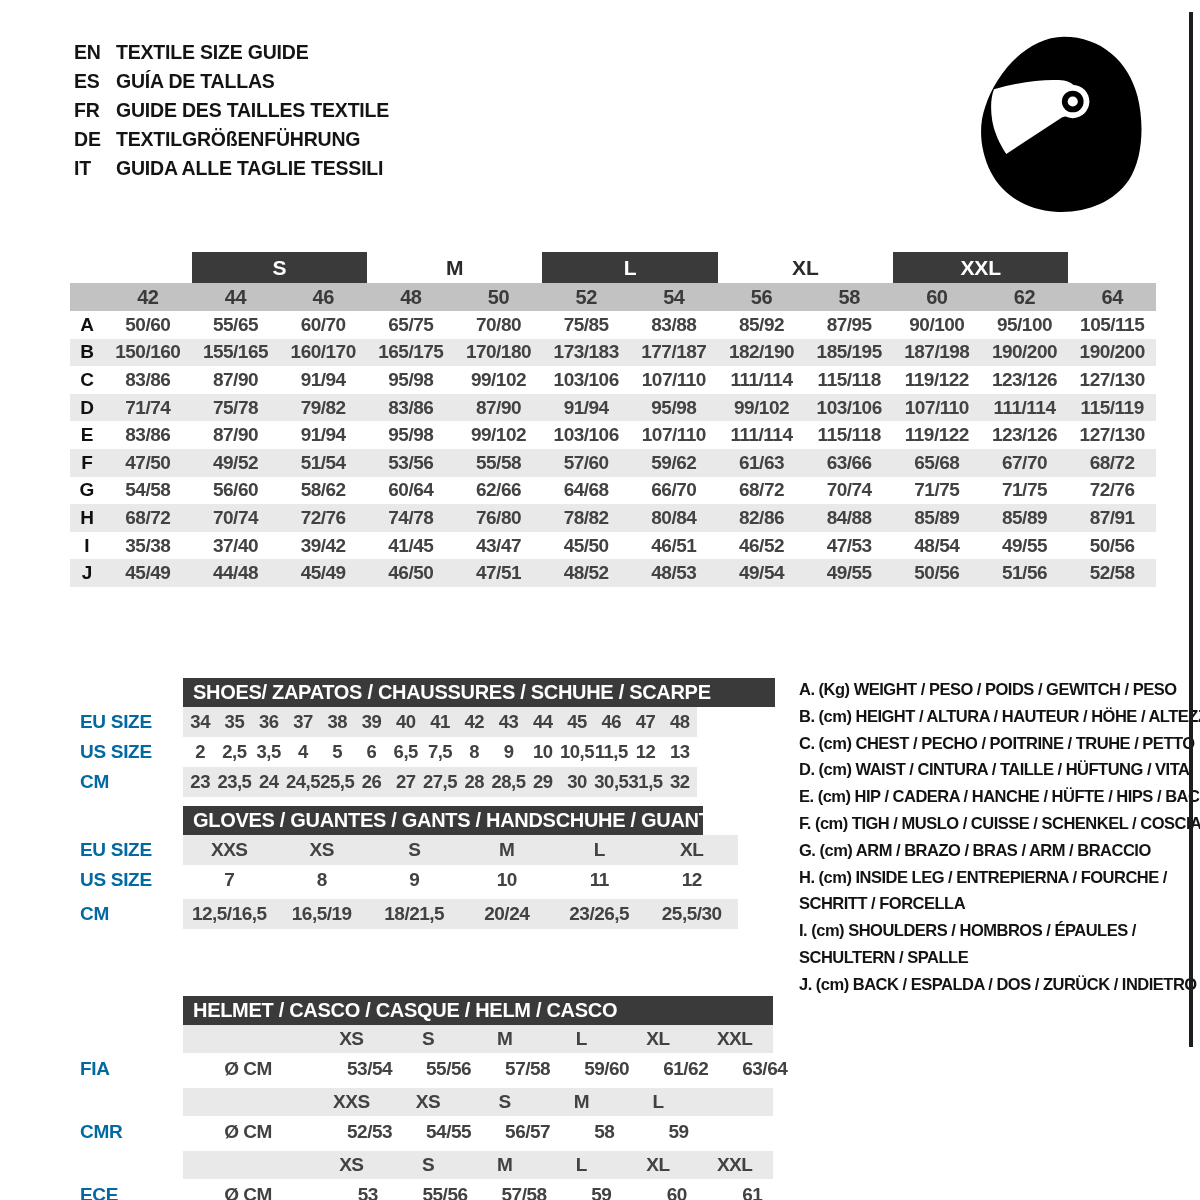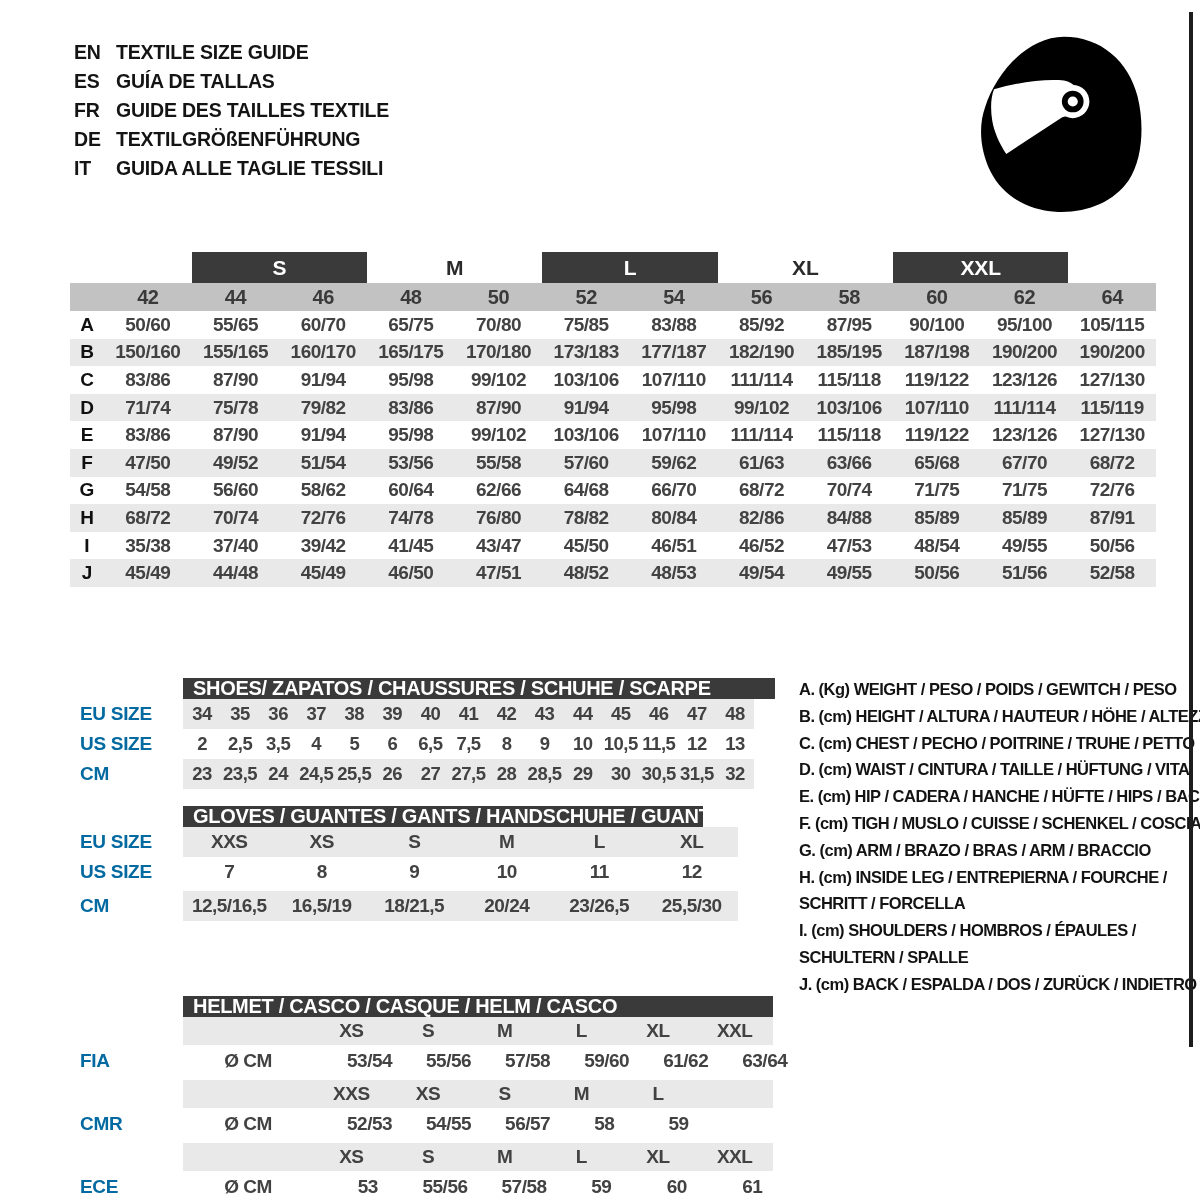--- a/index.html
+++ b/index.html
@@ -30,29 +30,29 @@
   .trow{height:27.6px;}
   .trow.striped{background:#e9e9e9;}
   .cell{display:flex;align-items:center;justify-content:center;font-size:19px;color:#424242;letter-spacing:-0.5px;white-space:nowrap;}
   .rowlabel{display:flex;align-items:center;justify-content:center;font-size:19px;color:#101010;}
 
   
   .section{position:absolute;left:80px;}
   .section.shoes{top:678px;}
   .section.gloves{top:806px;}
   .section.helmet{top:996px;}
-  .sec-title{margin-left:103px;height:21px;background:#3a3a3a;color:#ffffff;display:flex;align-items:center;padding-left:10px;font-size:20px;letter-spacing:-0.3px;white-space:nowrap;}
+  .sec-title{margin-left:103px;height:29px;background:#3a3a3a;color:#ffffff;display:flex;align-items:center;padding-left:10px;font-size:20px;letter-spacing:-0.3px;white-space:nowrap;}
   .section.shoes .sec-title{width:582px;}
   .section.gloves .sec-title{width:510px;}
   .section.helmet .sec-title{width:580px;}
   .srow{display:flex;}
   .rlabel{width:103px;flex:0 0 103px;display:flex;align-items:center;font-size:19px;color:#0369a1;letter-spacing:-0.3px;}
   .vals{display:grid;height:30px;}
   .vals.striped{background:#e9e9e9;}
-  .section.shoes .vals{width:571px;grid-template-columns:repeat(15,1fr);text-align:right;}
+  .section.shoes .vals{width:514px;grid-template-columns:repeat(15,1fr);text-align:right;}
   .section.shoes .cell{font-size:18.5px;}
   .section.gloves .vals{width:555px;grid-template-columns:repeat(6,1fr);}
   .section.gloves .srow.gap{margin-top:4px;}
 
   .hgroup{margin-bottom:4px;}
   .hgrid{display:grid;width:590px;grid-template-columns:130px repeat(6,1fr);}
   .hsizes .hgrid{height:28px;background:#e9e9e9;}
   .hvals .hgrid{height:31px;gap:34px;}
   .hsizes{display:flex;}
   .hspacer{width:103px;flex:0 0 103px;}

